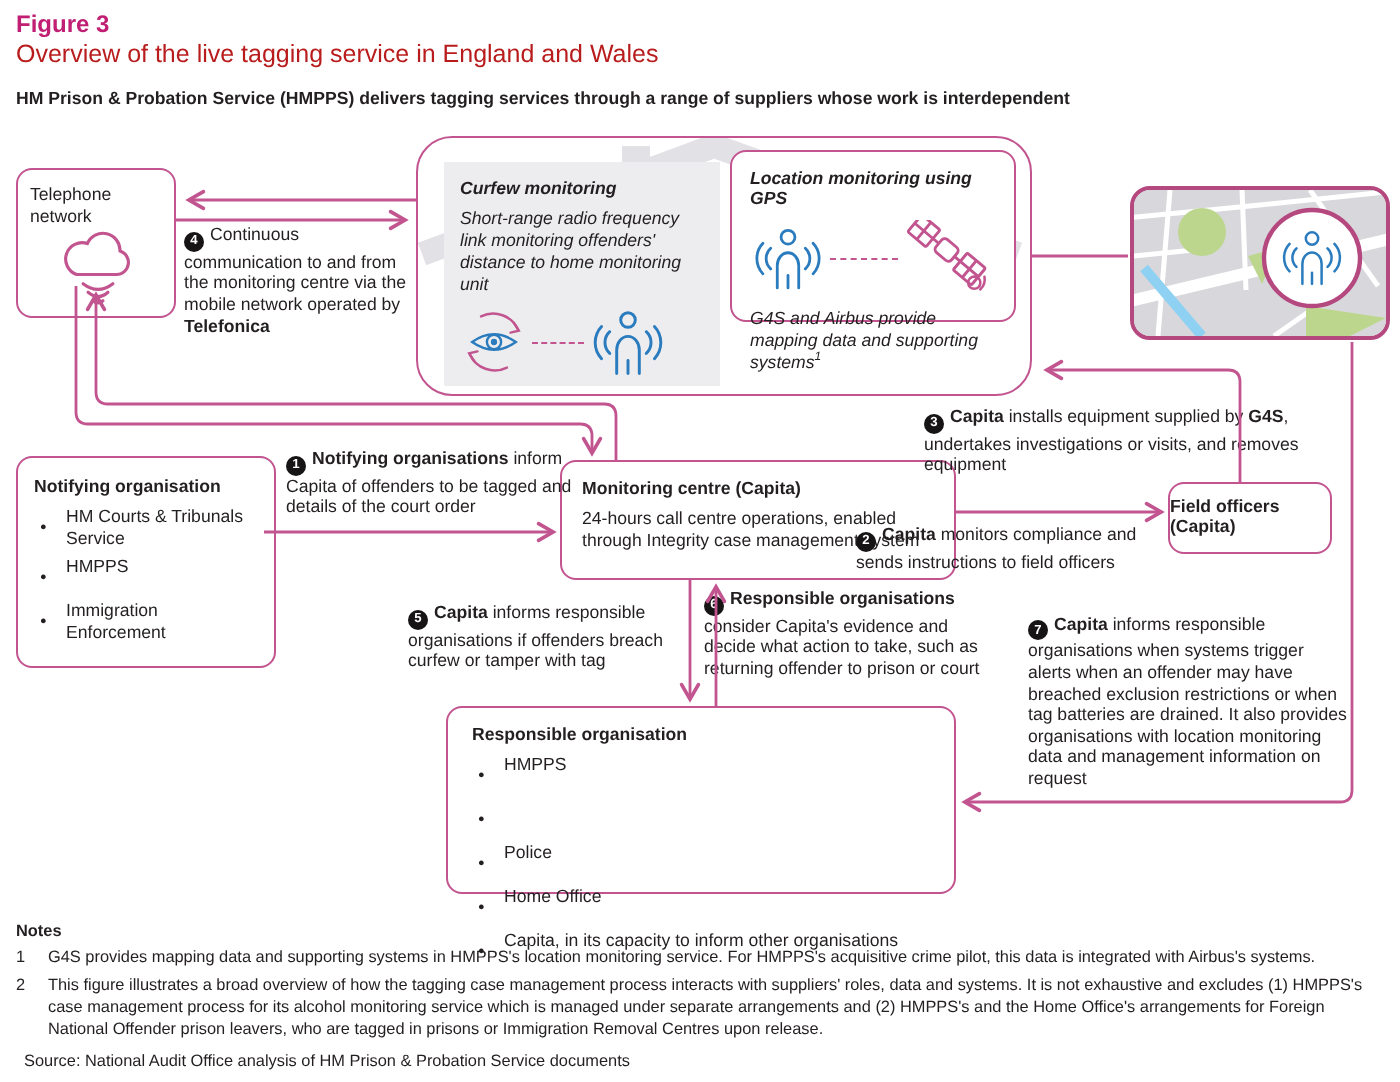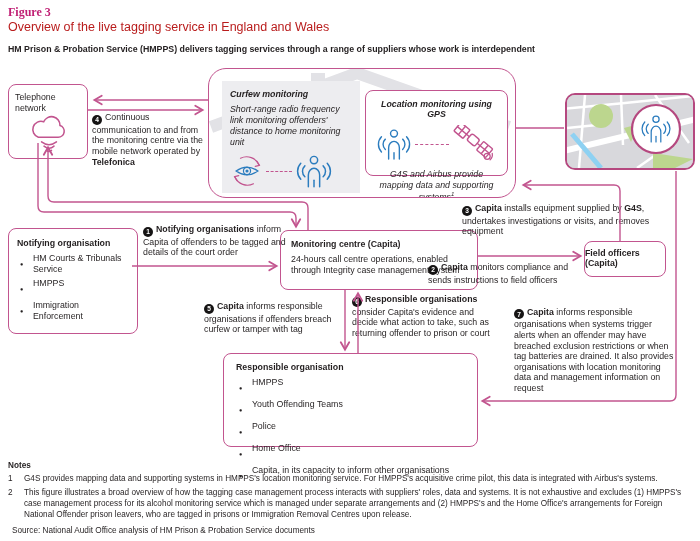--- a/index.html
+++ b/index.html
@@ -1,37 +1,37 @@
 <!DOCTYPE html>
 <html><head>
 <meta charset="utf-8">
 <style>
   html,body{margin:0;padding:0;background:#fff;}
   .canvas{position:relative;width:700px;height:541px;background:#fff;overflow:hidden;
           font-family:"Liberation Sans","DejaVu Sans",sans-serif;color:#231f20;}
   .abs{position:absolute;}
   
-  .hdr-fig{left:8px;top:5px;font-size:12px;font-weight:bold;color:#c01f74;font-family:Liberation Serif, serif;}
+  .hdr-fig{left:8px;top:5px;font-size:12px;font-weight:bold;color:#c01f74;}
   .hdr-title{left:8px;top:20px;font-size:12.5px;color:#b91c1c;}
   .hdr-statement{left:8px;top:44px;font-size:8.8px;font-weight:bold;}
   
   .box{position:absolute;background:#fff;border:1.4px solid #c2558f;border-radius:8px;box-sizing:border-box;}
   .pt{font-size:8.8px;font-weight:bold;margin-bottom:5px;}
   .pb{font-size:8.8px;line-height:1.25;}
   
   #telbox{left:8px;top:84px;width:80px;height:75px;padding:7px 6px;}
   #telbox .pb{font-size:8.8px;}
   #telbox svg{position:absolute;left:17px;top:26px;}
   
   #house{left:208px;top:68px;width:308px;height:130px;border-radius:18px;overflow:hidden;font-style:italic;}
   #roof{position:absolute;left:0;top:0;}
   .panel{position:absolute;background:#ededf0;padding:8px;box-sizing:border-box;}
   #curfew{left:13px;top:12px;width:138px;height:112px;}
-  #gpsbox{position:absolute;left:156px;top:21px;width:143px;height:86px;background:#fff;
-          border:1.4px solid #c2558f;border-radius:8px;padding:8px 9px;box-sizing:border-box;text-align:center;}
+  #gpsbox{position:absolute;left:156px;top:6px;width:143px;height:86px;background:#fff;
+          border:1.4px solid #c2558f;border-radius:8px;padding:8px 9px;box-sizing:border-box;}
   .icon-row{display:flex;align-items:center;margin-top:6px;}
   .dashline{flex:0 0 26px;border-top:1.6px dashed #c2558f;margin:0 2px;}
   
   #map{position:absolute;left:565px;top:93px;width:130px;height:77px;border:2px solid #b8places;
        border:2px solid #b5487f;border-radius:10px;overflow:hidden;box-sizing:border-box;background:#d8d8dc;}
   
   #notifybox{left:8px;top:228px;width:130px;height:106px;padding:9px 8px;}
   #monitorbox{left:280px;top:230px;width:198px;height:60px;padding:8px 10px;}
   #fieldbox{left:584px;top:241px;width:82px;height:36px;padding:6px 0;}
   #respbox{left:223px;top:353px;width:255px;height:94px;padding:8px 12px;}
@@ -219,21 +219,20 @@
 
   <div class="box" id="respbox">
     <div class="pt">Responsible organisation</div>
     <div>
         <div class="li">
           <span class="dot"></span>
           <span class="li-text">HMPPS</span>
         </div>
         <div class="li">
           <span class="dot"></span>
-          <span class="li-text">Youth Offending Teams</span>
         </div>
         <div class="li">
           <span class="dot"></span>
           <span class="li-text">Police</span>
         </div>
         <div class="li">
           <span class="dot"></span>
           <span class="li-text">Home Office</span>
         </div>
         <div class="li">

